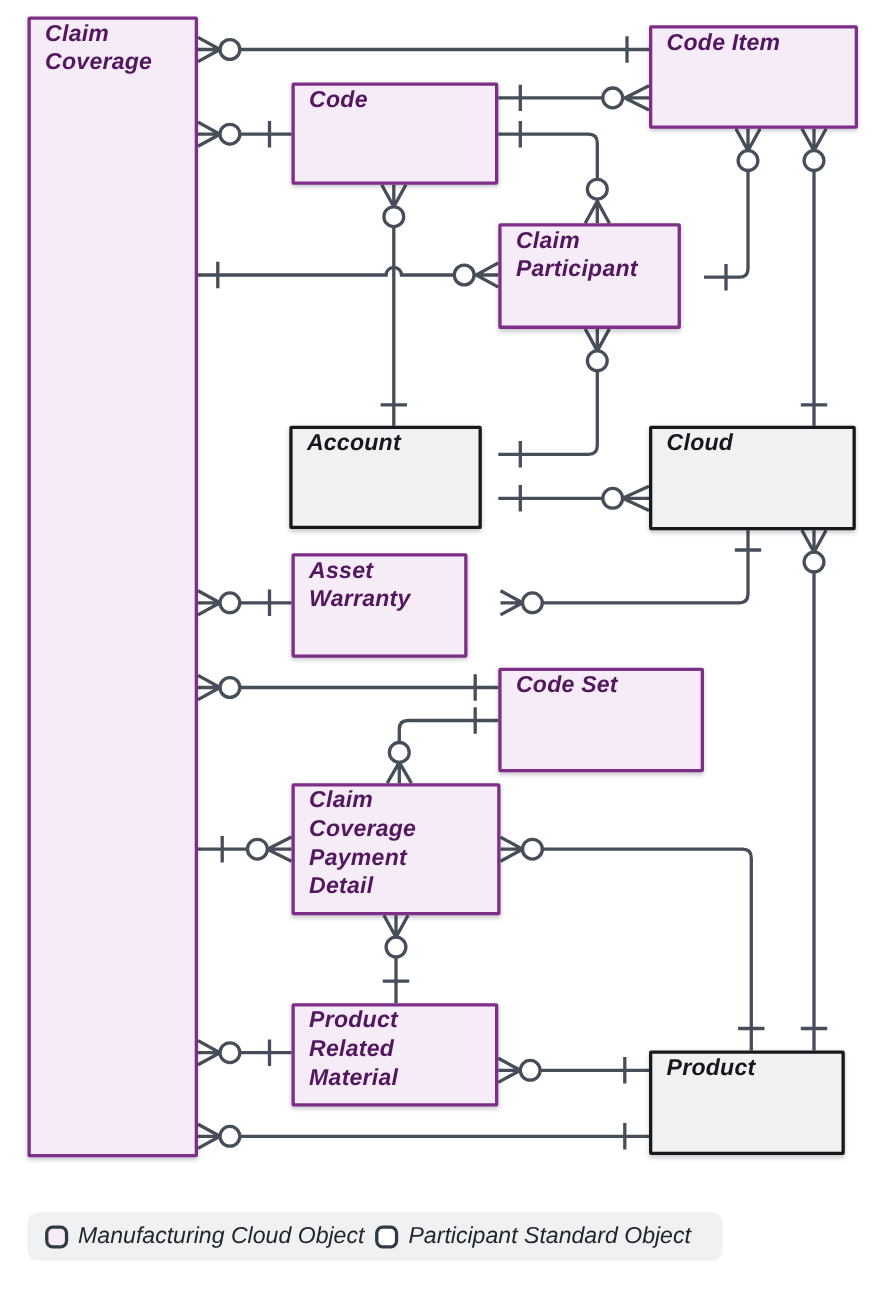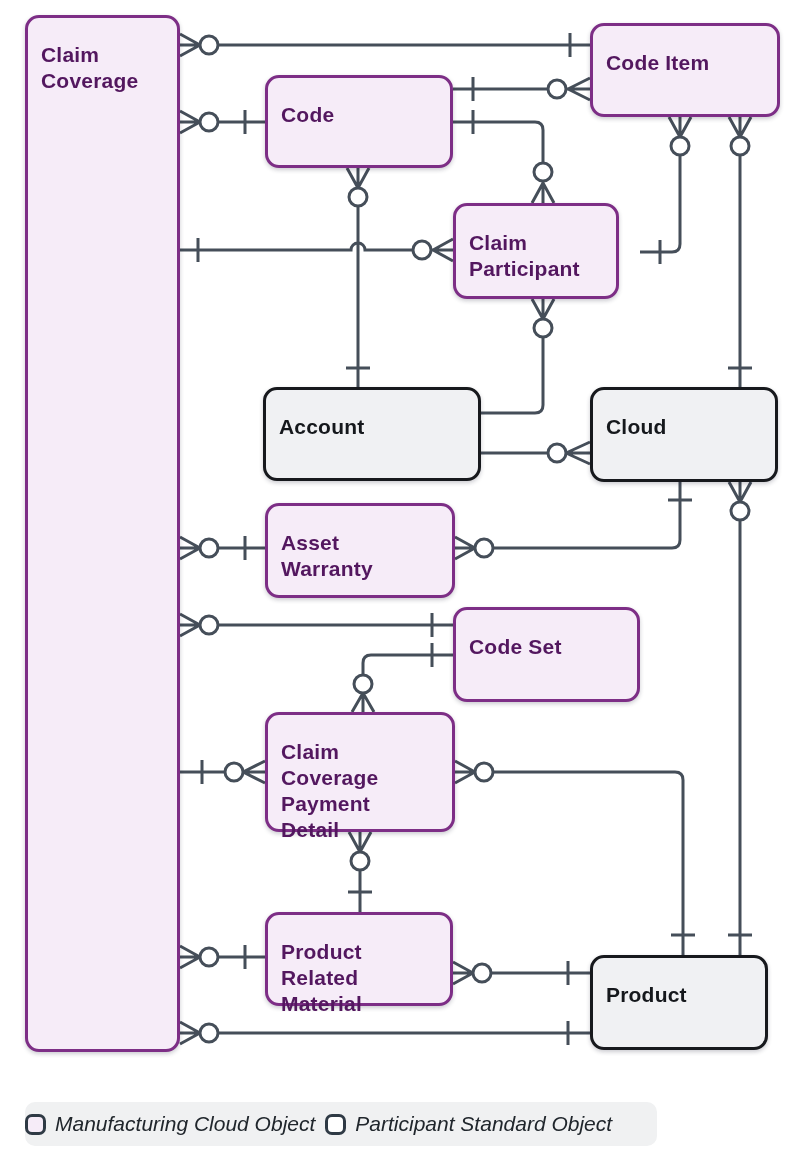--- a/index.html
+++ b/index.html
@@ -1,30 +1,30 @@
 <!DOCTYPE html>
 <html><head>
 <meta charset="utf-8">
 <style>
   html,body{margin:0;padding:0;background:#ffffff;}
   body{font-family:"Liberation Sans","DejaVu Sans",sans-serif;}
   .canvas{position:relative;width:800px;height:1173px;background:#ffffff;overflow:hidden;}
   .connector-layer{position:absolute;left:0;top:0;z-index:1;}
   .connector-layer g{stroke:#454e59;stroke-width:3;fill:none;}
   .connector-layer circle{fill:#ffffff;}
-  .entity{position:absolute;z-index:2;box-sizing:border-box;border-radius:14px;
-          padding:24px 13px;font-size:21px;font-weight:700;line-height:1.24;
-          letter-spacing:.2px;box-shadow:0 2px 4px rgba(25,25,45,.22);}
+  .entity{position:absolute;z-index:2;box-sizing:border-box;border-radius:2px;
+          padding:0 13px;font-size:21px;font-weight:700;line-height:1.24;
+          letter-spacing:.2px;box-shadow:0 2px 4px rgba(25,25,45,.22);font-style:italic;}
   .entity.mfg{background:#f6ecf8;border:3px solid #7d2e86;color:#53175f;}
   .entity.std{background:#f0f1f3;border:3px solid #17191d;color:#15181c;}
   .entity .entity-label{display:block;}
   .entity.wrap-each .entity-label{width:min-content;}
   .legend{position:absolute;left:25px;top:1102px;width:632px;height:44px;z-index:2;
           background:#f0f1f2;border-radius:10px;display:flex;align-items:center;
-          gap:10px;padding:0 0;box-sizing:border-box;}
+          gap:10px;padding:0 16px;box-sizing:border-box;}
   .legend-item{display:flex;align-items:center;gap:9px;}
   .swatch{width:21px;height:21px;border:3px solid #2f3a45;border-radius:7px;box-sizing:border-box;}
   .swatch.mfg-swatch{background:#f6ecf8;}
   .swatch.std-swatch{background:#ffffff;}
   .legend-label{font-style:italic;font-size:21px;color:#20262c;white-space:nowrap;}
 </style>
 </head>
 <body>
 
 <div class="canvas">
@@ -146,29 +146,29 @@
   </div>
 
   <div class="entity mfg" style="left:590px;top:23px;width:190px;height:94px;">
     <span class="entity-label">Code Item</span>
   </div>
 
   <div class="entity mfg wrap-each" style="left:453px;top:203px;width:166px;height:96px;">
     <span class="entity-label">Claim Participant</span>
   </div>
 
-  <div class="entity std" style="left:263px;top:387px;width:218px;height:94px;">
+  <div class="entity std" style="left:263px;top:387px;width:175px;height:94px;">
     <span class="entity-label">Account</span>
   </div>
 
   <div class="entity std" style="left:590px;top:387px;width:188px;height:95px;">
     <span class="entity-label">Cloud</span>
   </div>
 
-  <div class="entity mfg wrap-each" style="left:265px;top:503px;width:190px;height:95px;">
+  <div class="entity mfg wrap-each" style="left:265px;top:503px;width:160px;height:95px;">
     <span class="entity-label">Asset Warranty</span>
   </div>
 
   <div class="entity mfg" style="left:453px;top:607px;width:187px;height:95px;">
     <span class="entity-label">Code Set</span>
   </div>
 
   <div class="entity mfg wrap-each" style="left:265px;top:912px;width:188px;height:94px;">
     <span class="entity-label">Product Related Material</span>
   </div>

